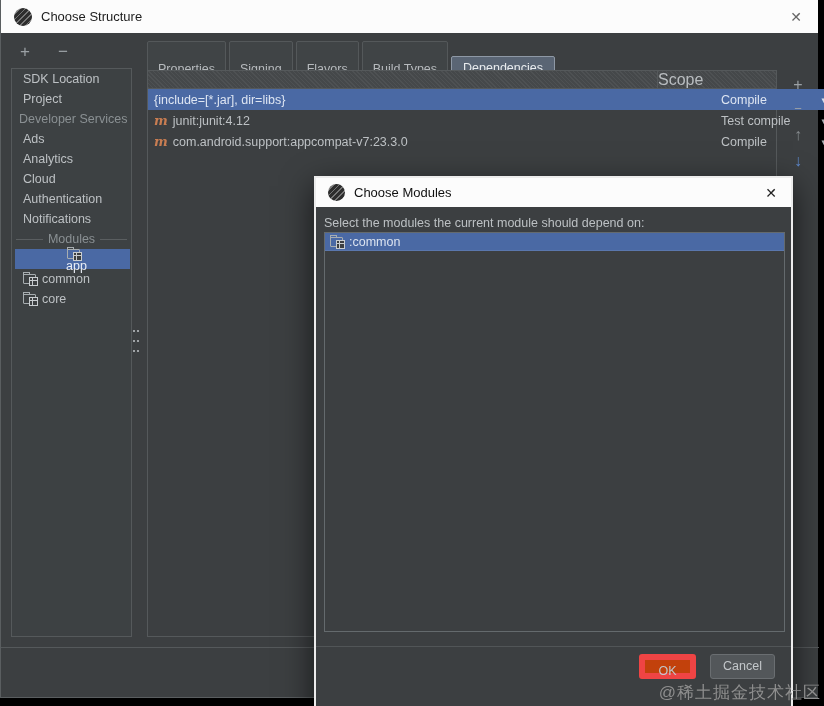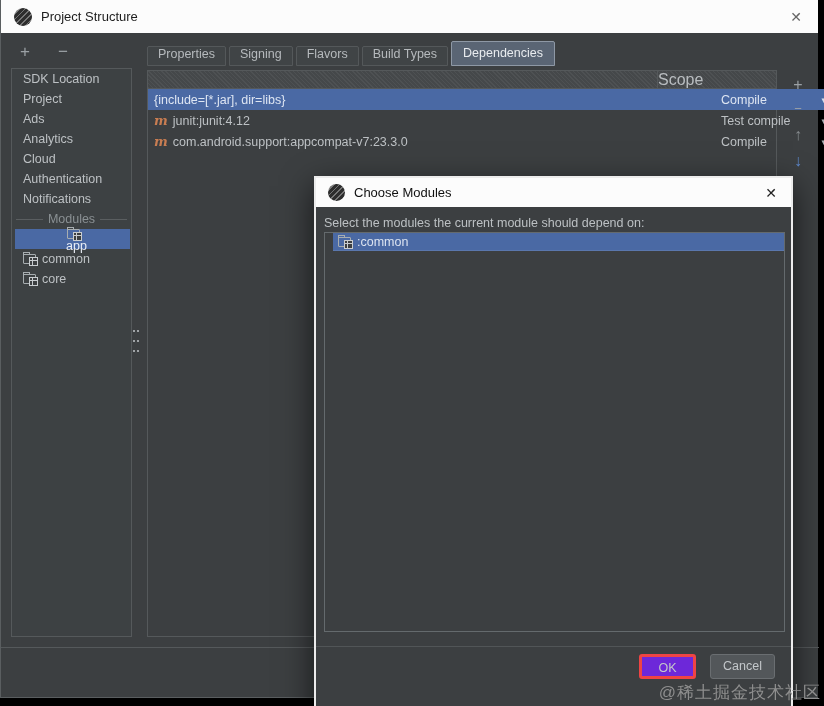--- a/index.html
+++ b/index.html
@@ -20,21 +20,21 @@
   .win-close { position:absolute; right:12px; top:7px; width:20px; height:20px; text-align:center;
                line-height:20px; font-size:14px; color:#666; cursor:default; }
 
   
   .mini-toolbar { position:absolute; left:14px; top:42px; display:flex; gap:18px; }
   .mini-btn { color:#9ba1a5; font-size:17px; line-height:20px; width:20px; text-align:center; }
 
   
   .tabs { position:absolute; left:146px; top:41px; display:flex; align-items:flex-end; gap:3px; }
   .tab { background:#404446; border:1px solid #54585a; color:#b6babd; font-size:12.5px;
-         padding:0 10px 4px 10px; border-radius:2px 2px 0 0; }
+         padding:20px 10px 4px 10px; border-radius:2px 2px 0 0; }
   .tab.selected { background:#5a6574; border:1px solid #8e98a5; color:#e9ecef;
                   padding:4px 11px 5px 11px; }
 
   
   .sidebar { position:absolute; left:10px; top:68px; width:121px; height:569px;
              background:#3d4143; border:1px solid #55595b; overflow:hidden; }
   .side-row { height:20px; display:flex; align-items:center; font-size:12.5px; color:#bdc1c4;
               padding-left:11px; }
   .side-row.section { color:#8a9093; padding-left:7px; }
   .side-row.selected { background:#4a69a4; color:#e8edf5; margin:0 1px 0 3px; padding-left:8px;flex-direction:column; }
@@ -93,62 +93,63 @@
   .dlg-titlebar { position:absolute; left:0; top:0; width:100%; height:29px; background:#fcfcfc;
                   display:flex; align-items:center; }
   .dlg-titlebar .app-icon { width:17px; height:17px; margin-left:12px; }
   .dlg-titlebar .title { margin-left:9px; font-size:13px; color:#111; }
   .dlg-close { position:absolute; right:10px; top:5px; width:20px; height:20px; text-align:center;
                line-height:20px; font-size:14px; color:#222; }
   .dlg-label { position:absolute; left:8px; top:38px; font-size:12.5px; color:#bcc0c3; }
   .listbox { position:absolute; left:8px; top:54px; width:461px; height:400px;
              background:#3c3f41; border:1px solid #646a6d; }
   .lrow { height:18px; display:flex; align-items:center; font-size:12.5px; color:#bdc1c4;
-          padding-left:5px;margin-left:8px; }
+          padding-left:5px; }
   .lrow.selected { background:#4a69a4; color:#dbe3f0; border-bottom:1px solid #5a77ad; }
   .dlg-sep { position:absolute; left:0; top:468px; width:100%; height:1px; background:#515557; }
   .dlg-buttons { position:absolute; right:16px; top:476px; display:flex; gap:14px; }
   .btn { min-width:57px; height:25px; font-size:12.5px; color:#c3c7ca; text-align:center;
          line-height:23px; border-radius:3px; padding:0 12px; }
-  .btn.ok { background:#6d28d9; border:3px solid #ef4444; }
+  .btn.ok { background:#c2410c; border:6px solid #ef4444; }
   .btn.cancel { background:#53575a; border:1px solid #6a6e71; }
 
   
   .watermark { position:absolute; right:3px; bottom:2px; font-size:17px; color:#8e8e8e;
                letter-spacing:1px; z-index:50; }
 </style>
 </head>
 <body>
 
 <div id="page">
 
   <div class="window">
 
     <div class="titlebar">
       <span class="app-icon"></span>
-      <span class="title">Project Structure</span>
+      <span class="title">Choose Structure</span>
       <span class="win-close">✕</span>
     </div>
 
     <div class="mini-toolbar">
       <span class="mini-btn">+</span>
       <span class="mini-btn">−</span>
     </div>
 
     <div class="tabs">
       <div class="tab">Properties</div>
       <div class="tab">Signing</div>
       <div class="tab">Flavors</div>
       <div class="tab">Build Types</div>
       <div class="tab selected">Dependencies</div>
     </div>
 
     <div class="sidebar">
       <div class="side-row">SDK Location</div>
       <div class="side-row">Project</div>
+      <div class="side-row section">Developer Services</div>
       <div class="side-row">Ads</div>
       <div class="side-row">Analytics</div>
       <div class="side-row">Cloud</div>
       <div class="side-row">Authentication</div>
       <div class="side-row">Notifications</div>
       <div class="side-sep">
         <span>Modules</span>
       </div>
       <div class="side-row selected">
         <span class="mod-icon"></span>

